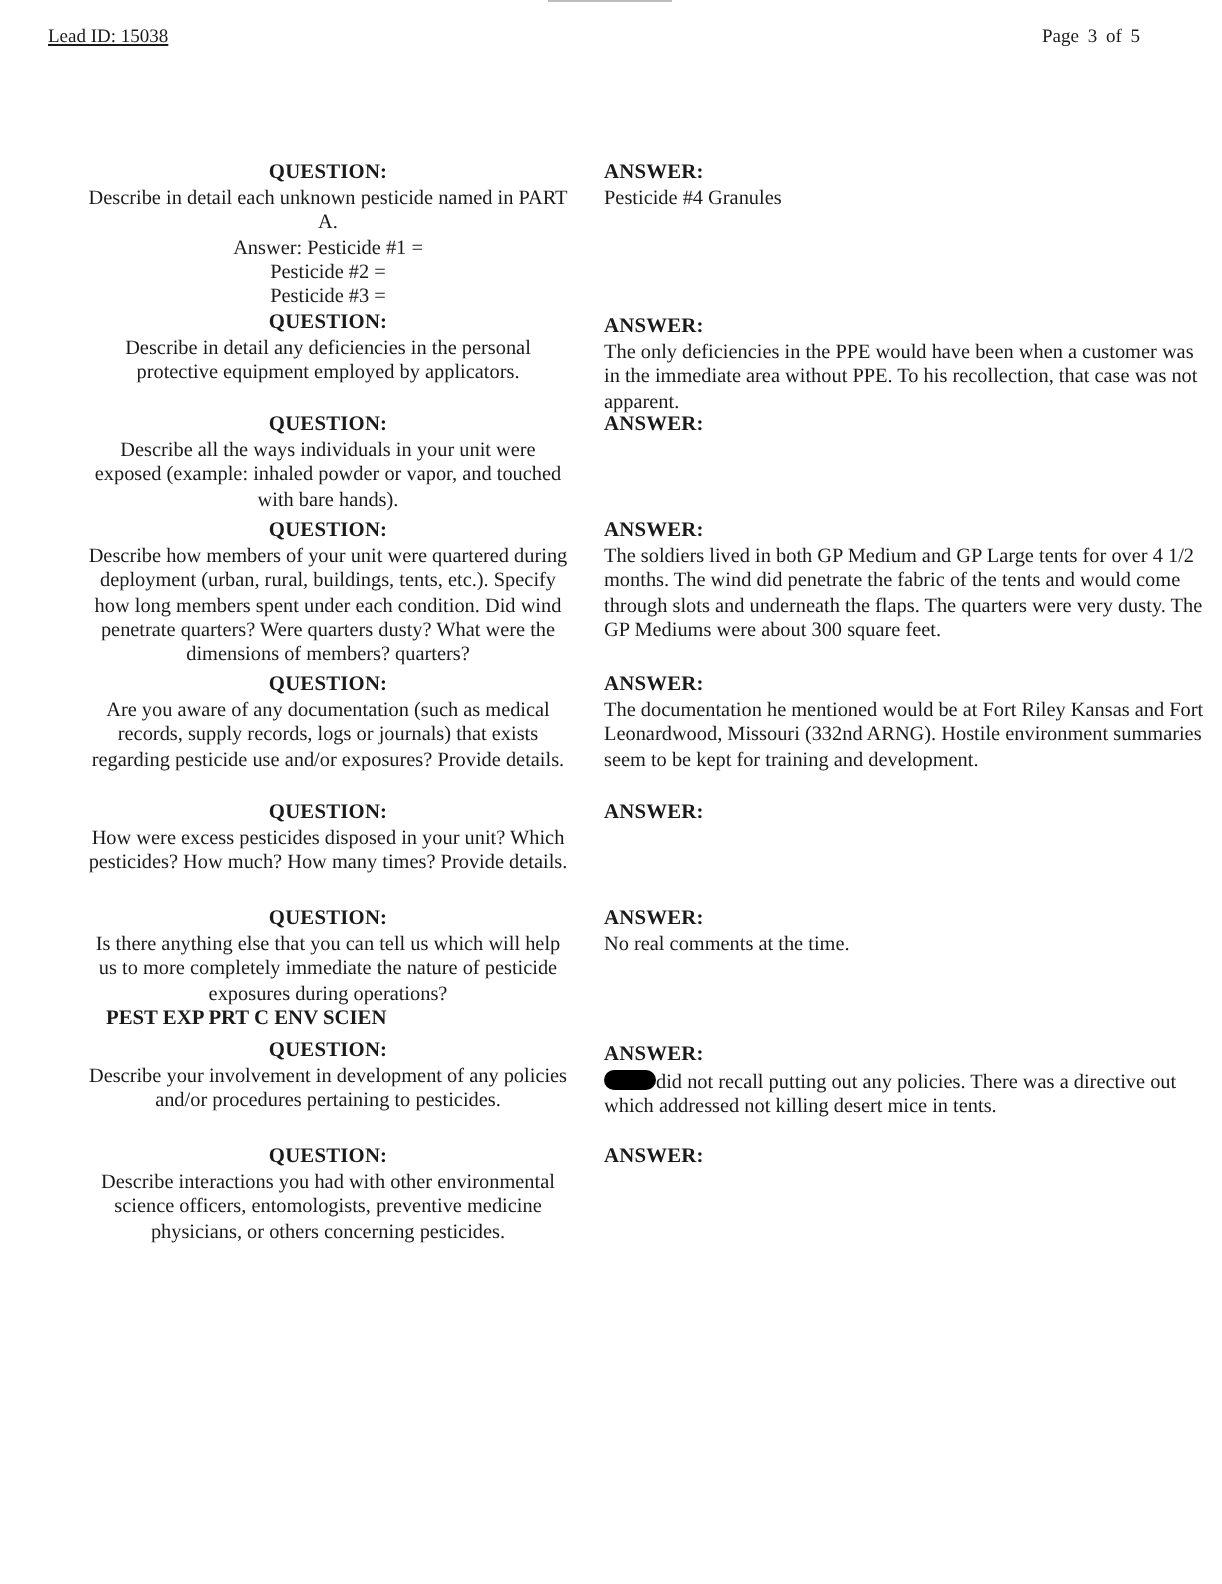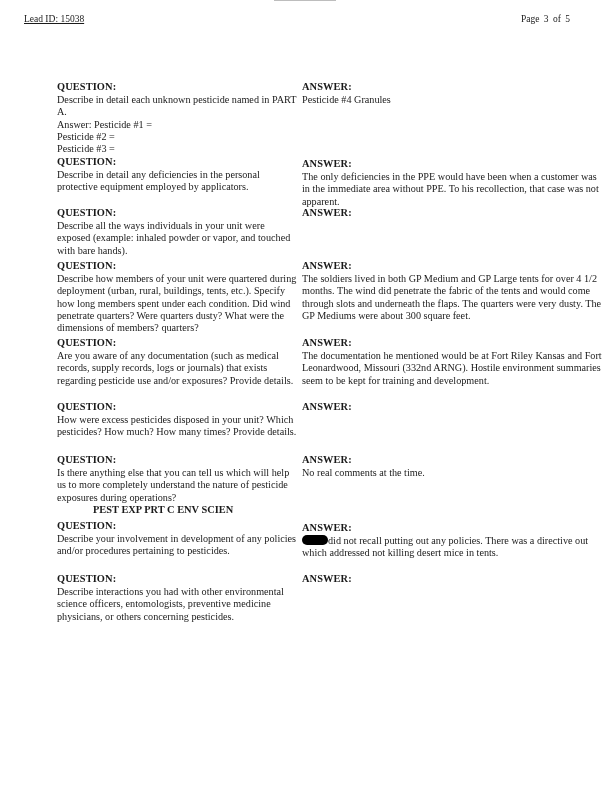--- a/index.html
+++ b/index.html
@@ -5,24 +5,24 @@
   html, body { margin: 0; padding: 0; background: #ffffff; }
   body {
     width: 611px; height: 792px; position: relative; overflow: hidden;
     font-family: "Liberation Serif", serif; color: #1a1a1a;
   }
   .topline { position: absolute; left: 274px; top: 0px; width: 62px; height: 1px; background: #bdbdbd; }
   .header-left { position: absolute; left: 24px; top: 14px; font-size: 9.5px; text-decoration: underline; }
   .header-right { position: absolute; right: 41px; top: 14px; font-size: 9.5px; word-spacing: 2px; margin-left: 48px; }
   .block { position: absolute; font-size: 10.2px; line-height: 12.2px; }
   .label { font-weight: bold; font-size: 10.4px; letter-spacing: 0.1px; margin-bottom: 1px; }
-  .q { left: 57px; width: 240px; }
+  .q { left: 44px; width: 240px; text-align: center; }
   .a { left: 302px; width: 300px; }
   .body-text { white-space: pre-line; }
-  .section { position: absolute; left: 53px; font-weight: bold; font-size: 10.4px; margin-left: 40px; }
+  .section { position: absolute; left: 53px; font-weight: bold; font-size: 10.4px; }
   .redact { display: inline-block; background: #000; border-radius: 6px; height: 10px; vertical-align: -1px; }
 </style>
 </head>
 <body>
 
 <div class="topline"></div>
 <div class="header-left">Lead ID: 15038</div>
 <div class="header-right">Page  3  of    5</div>
 
 <div class="block q" style="top:81px">
@@ -75,21 +75,21 @@
 <div class="block q" style="top:401px">
   <div class="label">QUESTION:</div>
   <div class="body-text">How were excess pesticides disposed in your unit? Which pesticides?  How much?  How many times? Provide details.</div>
 </div>
 <div class="block a" style="top:401px">
   <div class="label">ANSWER:</div>
 </div>
 
 <div class="block q" style="top:454px">
   <div class="label">QUESTION:</div>
-  <div class="body-text">Is there anything else that you can tell us which will help us to more completely understand the nature of pesticide exposures during operations?</div>
+  <div class="body-text">Is there anything else that you can tell us which will help us to more completely immediate the nature of pesticide exposures during operations?</div>
 </div>
 <div class="block a" style="top:454px">
   <div class="label">ANSWER:</div>
   <div class="body-text">No real comments at the time.</div>
 </div>
 
 <div class="section" style="top:504px">PEST EXP PRT C ENV SCIEN</div>
 
 <div class="block q" style="top:520px">
   <div class="label">QUESTION:</div>

